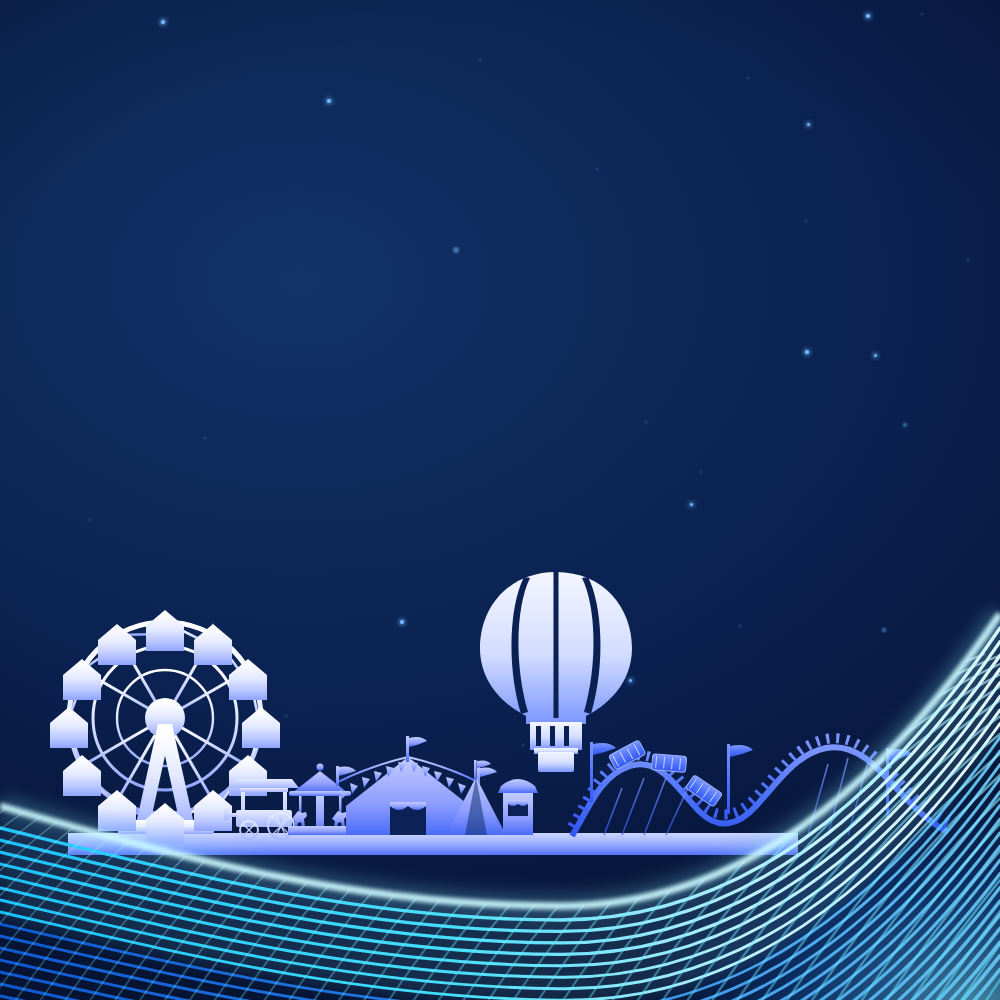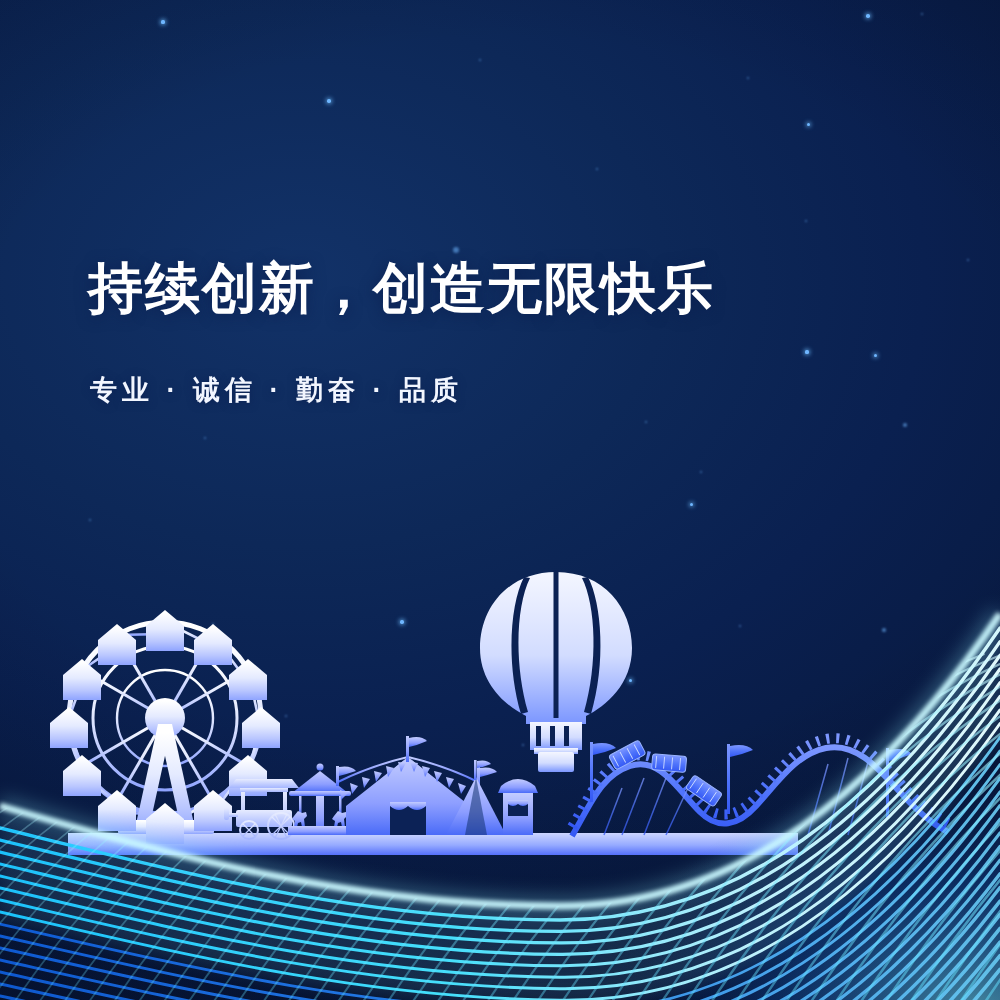--- a/index.html
+++ b/index.html
@@ -621,18 +621,14 @@
 
       <path d="M0 806
                C 180 858 360 906 560 906
                C 740 906 880 790 1000 614" fill="none" stroke="#d9fbff" stroke-width="7" opacity="0.95" filter="url(#softGlow)"></path>
       <path d="M0 806
                C 180 858 360 906 560 906
                C 740 906 880 790 1000 614" fill="none" stroke="#8fefff" stroke-width="20" opacity="0.28" filter="url(#blurGlow)"></path>
     </svg>
   </div>
 
-  <div class="copy">
-    <h1 class="headline">持续创新，创造无限快乐</h1>
-    <p class="subline">专业 · 诚信 · 勤奋 · 品质</p>
-  </div>
 
 </div>
 
 </body></html>

